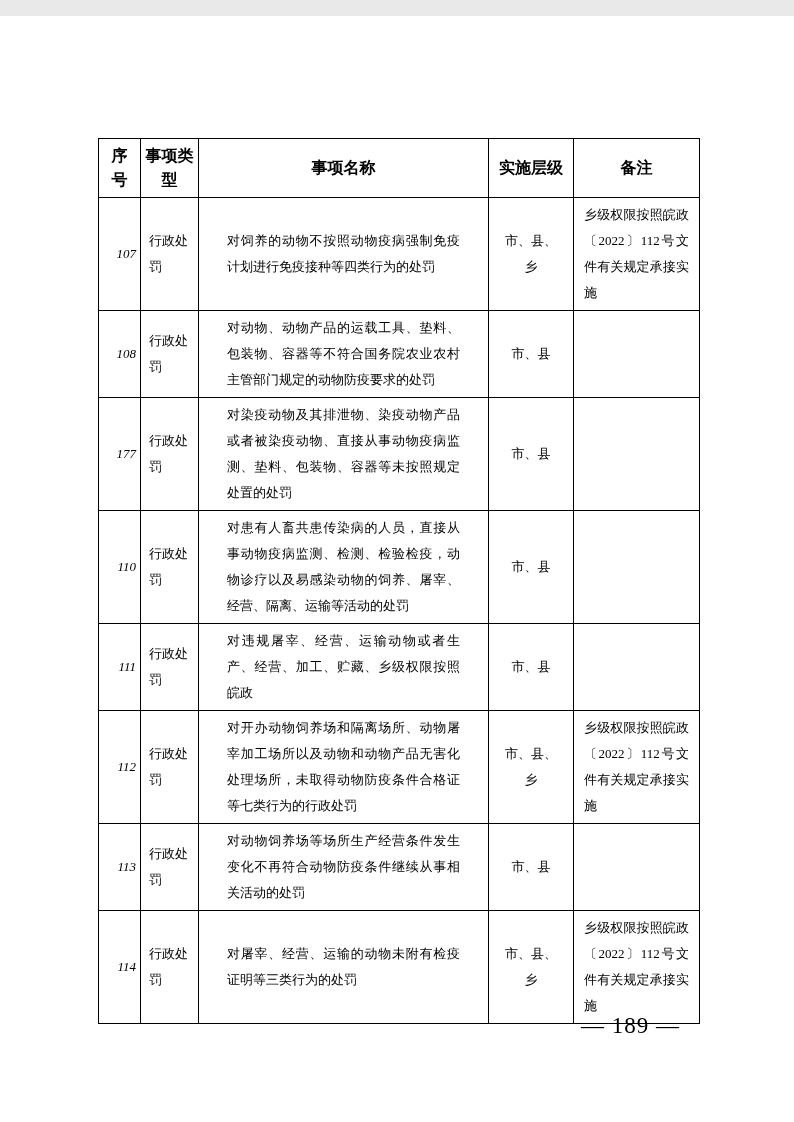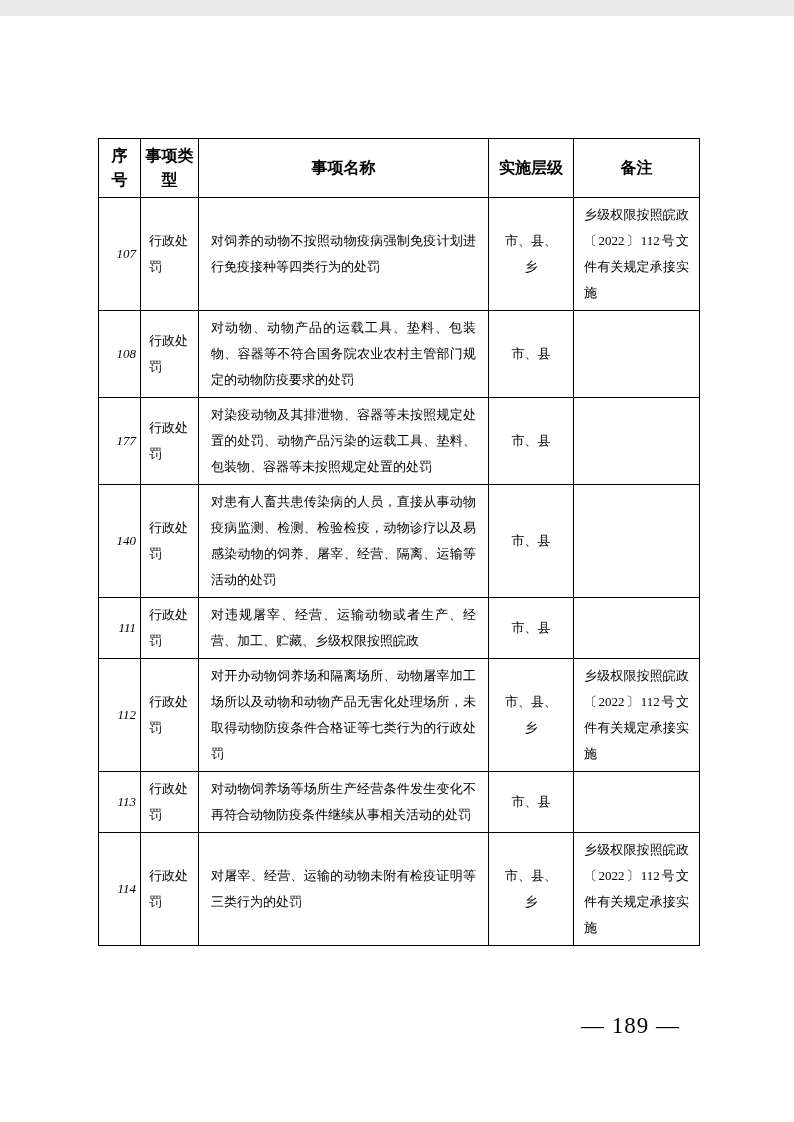--- a/index.html
+++ b/index.html
@@ -37,21 +37,21 @@
     word-break: break-all;
   }
   .matters th.h-no { padding: 5px 8px; }
   .matters td {
     font-size: 13px;
     line-height: 26px;
     padding: 4px;
   }
   td.c-no { text-align: right; font-style: italic; }
   td.c-type { padding: 4px 8px; word-break: break-all; }
-  td.c-name { text-align: justify; text-justify: inter-ideograph; padding: 4px 12px; }
+  td.c-name { text-align: justify; text-justify: inter-ideograph; padding: 4px 28px; }
   td.c-level { text-align: center; padding: 4px 16px; }
   td.c-remark { text-align: justify; text-justify: inter-ideograph; padding: 4px 10px; }
   .page-number {
     position: absolute;
     top: 998px;
     right: 114px;
     font-size: 23px;
     line-height: 24px;
     letter-spacing: 1px;
     white-space: nowrap;
@@ -90,26 +90,26 @@
         <tr>
     <td class="c-no">108</td>
     <td class="c-type">行政处罚</td>
     <td class="c-name">对动物、动物产品的运载工具、垫料、包装物、容器等不符合国务院农业农村主管部门规定的动物防疫要求的处罚</td>
     <td class="c-level">市、县</td>
     <td class="c-remark"></td>
   </tr>
         <tr>
     <td class="c-no">177</td>
     <td class="c-type">行政处罚</td>
-    <td class="c-name">对染疫动物及其排泄物、容器等未按照规定处置的处罚、动物产品污染的运载工具、垫料、包装物、容器等未按照规定处置的处罚</td>
+    <td class="c-name">对染疫动物及其排泄物、染疫动物产品或者被染疫动物、直接从事动物疫病监测、垫料、包装物、容器等未按照规定处置的处罚</td>
     <td class="c-level">市、县</td>
     <td class="c-remark"></td>
   </tr>
         <tr>
-    <td class="c-no">140</td>
+    <td class="c-no">110</td>
     <td class="c-type">行政处罚</td>
     <td class="c-name">对患有人畜共患传染病的人员，直接从事动物疫病监测、检测、检验检疫，动物诊疗以及易感染动物的饲养、屠宰、经营、隔离、运输等活动的处罚</td>
     <td class="c-level">市、县</td>
     <td class="c-remark"></td>
   </tr>
         <tr>
     <td class="c-no">111</td>
     <td class="c-type">行政处罚</td>
     <td class="c-name">对违规屠宰、经营、运输动物或者生产、经营、加工、贮藏、乡级权限按照皖政</td>
     <td class="c-level">市、县</td>

